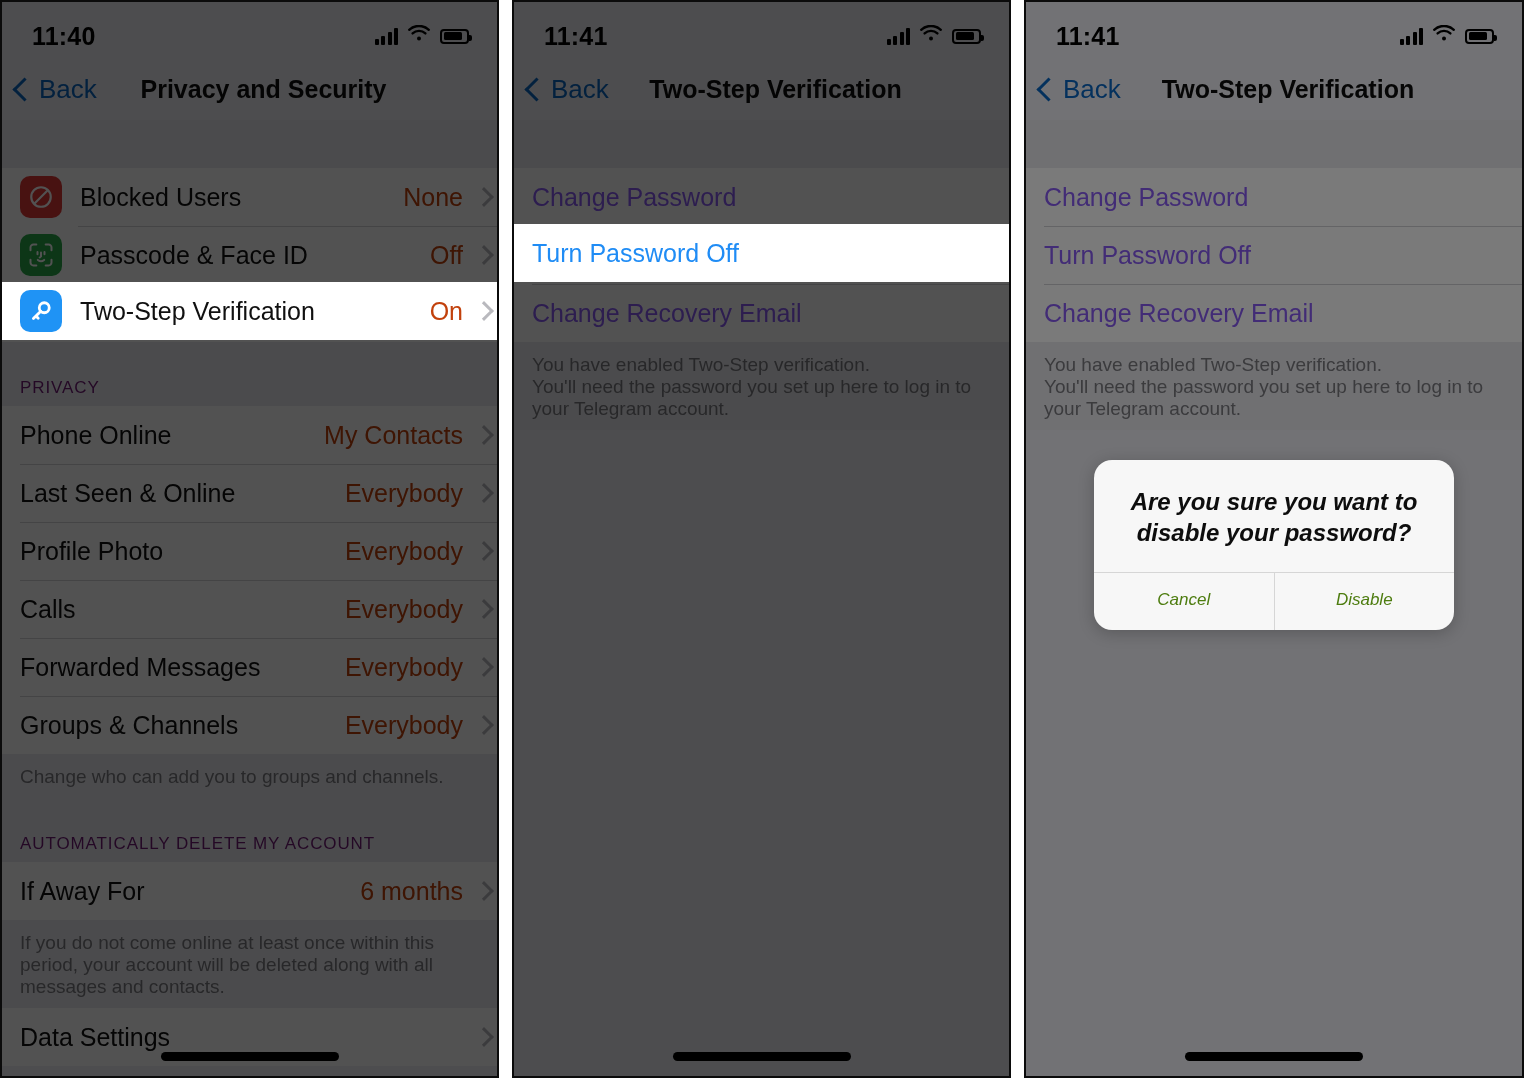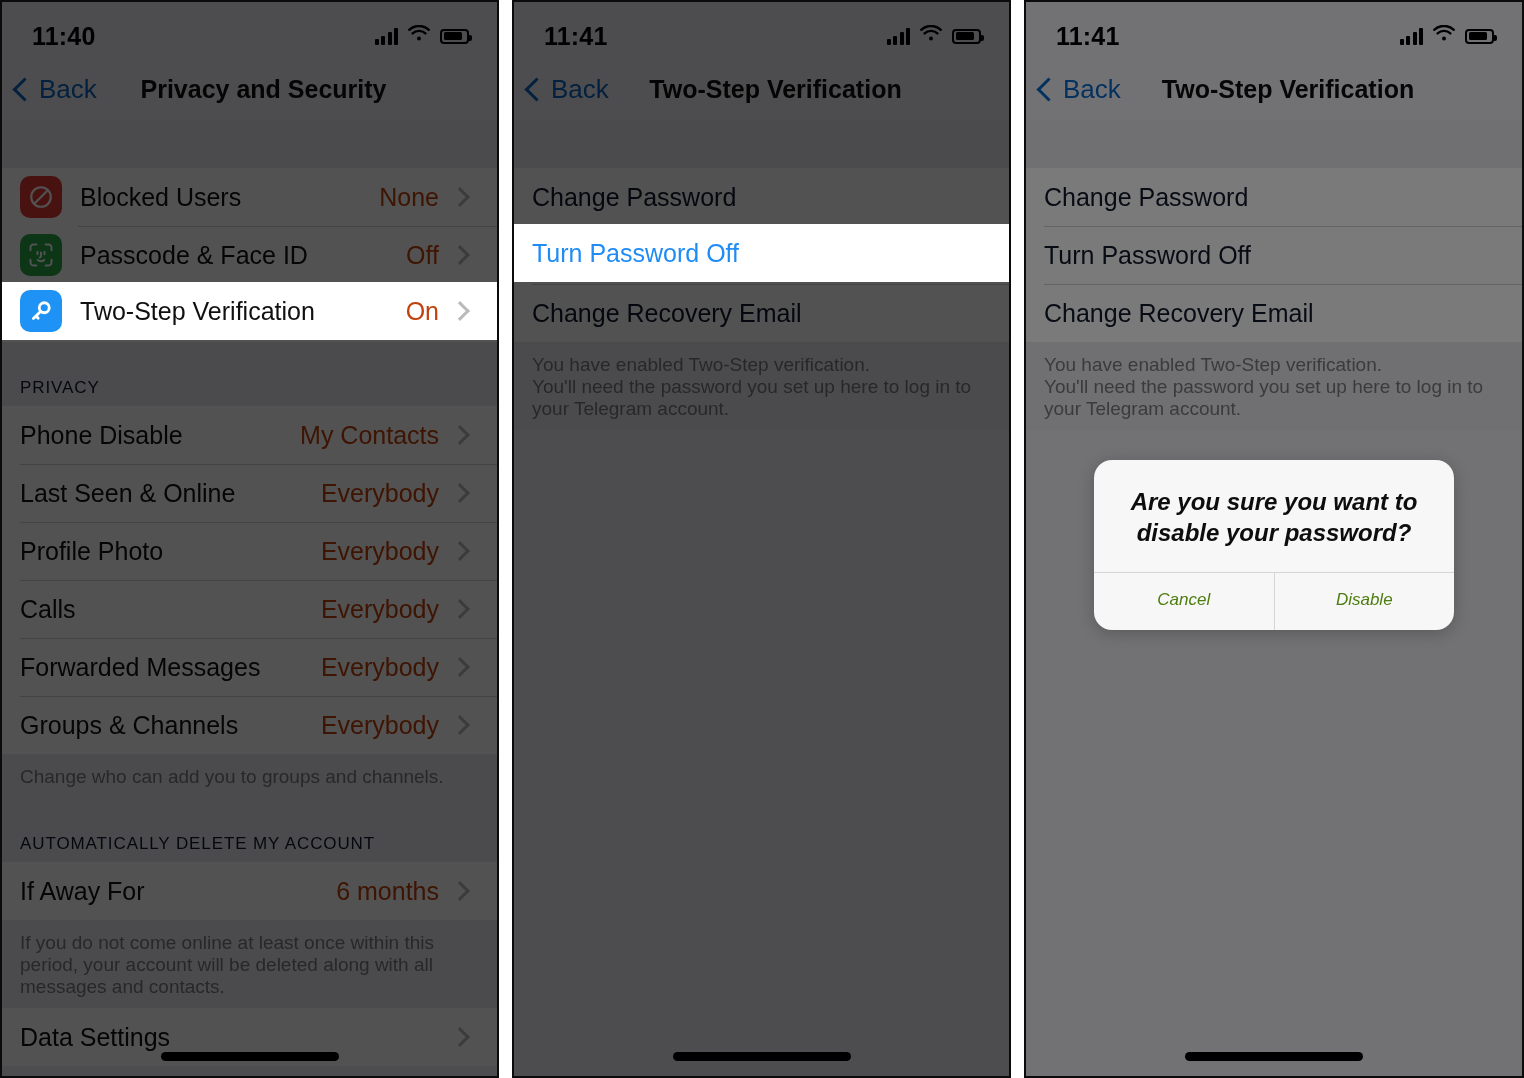--- a/index.html
+++ b/index.html
@@ -152,21 +152,21 @@
     position: absolute;
     top: 118px; left: 0; right: 0; bottom: 0;
   }
   .gap { background: #eaeaef; }
   .group { background: #ffffff; }
   .row {
     position: relative;
     display: flex;
     align-items: center;
     height: 58px;
-    padding: 0 30px 0 18px;
+    padding: 0 6px 0 18px;
     box-sizing: border-box;
     background: #ffffff;
   }
   .row + .row::before {
     content: "";
     position: absolute;
     left: 18px; right: 0; top: 0;
     height: 1px;
     background: #d2d2d6;
   }
@@ -195,41 +195,41 @@
   .chev-right {
     width: 11px; height: 11px;
     border-top: 3px solid #b9b9be;
     border-right: 3px solid #b9b9be;
     transform: rotate(45deg);
     flex: 0 0 auto;
   }
   .section-header {
     font-size: 17px;
     letter-spacing: 0.9px;
-    color: #0f172a;
+    color: #701a75;
     padding: 36px 0 8px 18px;
     background: #eaeaef;
   }
   .footer-note {
     font-size: 19px;
     line-height: 22px;
     color: #7b7b80;
     padding: 12px 24px 10px 18px;
     background: #eaeaef;
   }
   .link-row {
     position: relative;
     display: flex;
     align-items: center;
     height: 58px;
     padding: 0 18px;
     box-sizing: border-box;
     background: #ffffff;
     font-size: 25px;
-    color: #0f172a;
+    color: #8b5cf6;
   }
   .link-row + .link-row::before {
     content: "";
     position: absolute;
     left: 18px; right: 0; top: 0;
     height: 1px;
     background: #d2d2d6;
   }
 
   
@@ -367,21 +367,21 @@
             <span class="row-label">Two-Step Verification</span>
             <span class="row-value">On</span>
             <span class="chev-right"></span>
           </div>
         </div>
 
         <div class="section-header">PRIVACY</div>
 
         <div class="group">
           <div class="row">
-            <span class="row-label">Phone Disable</span>
+            <span class="row-label">Phone Online</span>
             <span class="row-value">My Contacts</span>
             <span class="chev-right"></span>
           </div>
           <div class="row">
             <span class="row-label">Last Seen &amp; Online</span>
             <span class="row-value">Everybody</span>
             <span class="chev-right"></span>
           </div>
           <div class="row">
             <span class="row-label">Profile Photo</span>

